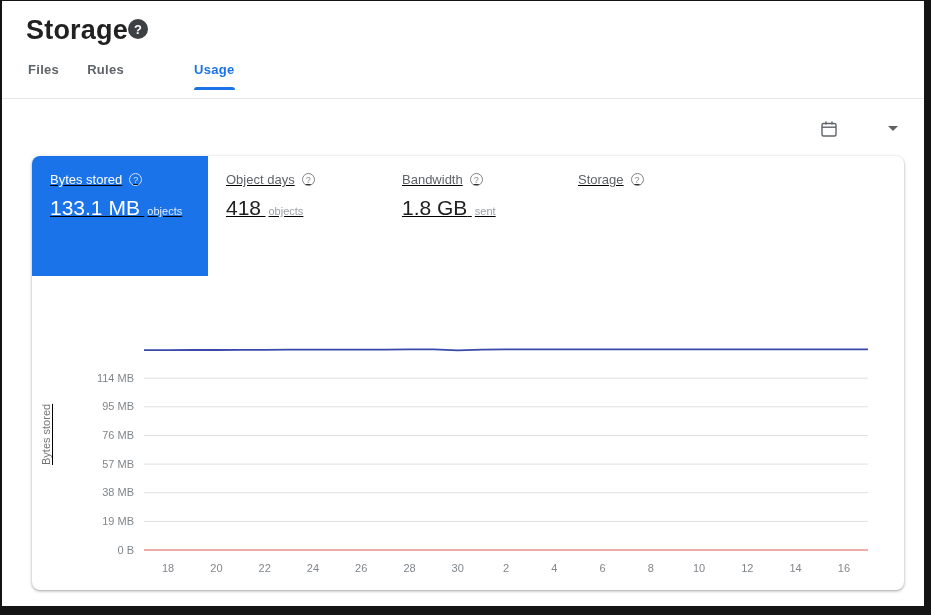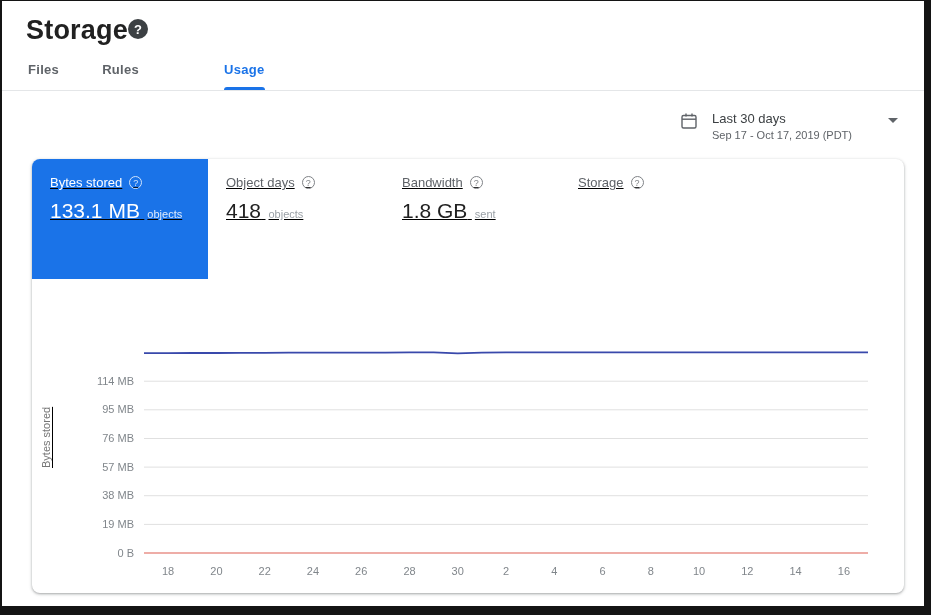--- a/index.html
+++ b/index.html
@@ -31,22 +31,22 @@
   }
   .help-btn{
     width:20px; height:20px; border-radius:50%;
     background:#3c4043; color:#fff;
     font-size:13px; font-weight:700;
     display:flex; align-items:center; justify-content:center;
     margin-top:4px; cursor:pointer;
   }
   
   .tabs{
-    display:flex; gap:43px;
-    padding:16px 26px 0 26px;
+    display:flex; gap:28px;
+    padding:16px 26px 8px 26px;
     border-bottom:1px solid #e4e6e8;
     text-align:right;
   }
   .tab{
     position:relative;
     font-size:13px; font-weight:700; letter-spacing:.3px;
     color:#5f6368; padding-bottom:13px; cursor:pointer;
   }
   .tab.active{ color:var(--accent);margin-left:42px; }
   .tab.active::after{
@@ -134,24 +134,20 @@
     </div>
 
     <div class="date-row">
       <div class="date-picker">
         <svg class="cal-icon" width="18" height="18" viewBox="0 0 18 18">
           <rect x="2" y="3.5" width="14" height="12.5" rx="1.5" fill="none" stroke="currentColor" stroke-width="1.4"></rect>
           <line x1="2" y1="7.2" x2="16" y2="7.2" stroke="currentColor" stroke-width="1.4"></line>
           <line x1="6" y1="1.5" x2="6" y2="4.5" stroke="currentColor" stroke-width="1.4"></line>
           <line x1="12" y1="1.5" x2="12" y2="4.5" stroke="currentColor" stroke-width="1.4"></line>
         </svg>
-        <div class="date-text">
-          <div class="date-main">Last 30 days</div>
-          <div class="date-sub">Sep 17 - Oct 17, 2019 (PDT)</div>
-        </div>
         <span class="caret"></span>
       </div>
     </div>
 
     <div class="panel">
 
       <div class="metrics">
         <div class="metric selected">
           <div class="m-label">
             <span>Bytes stored</span>

